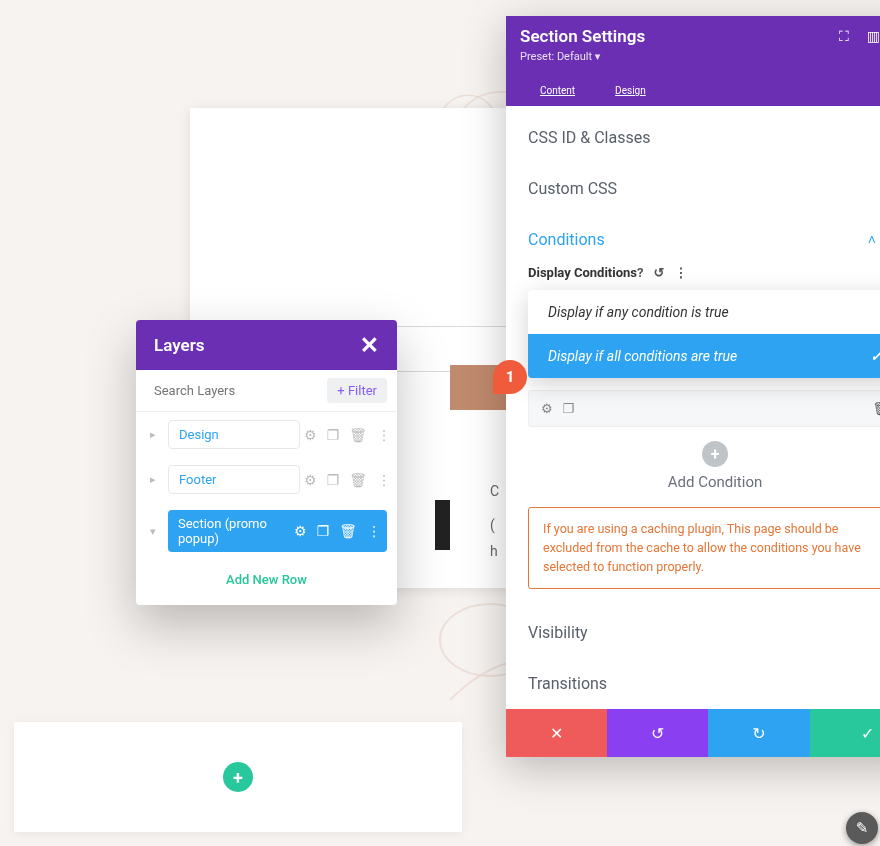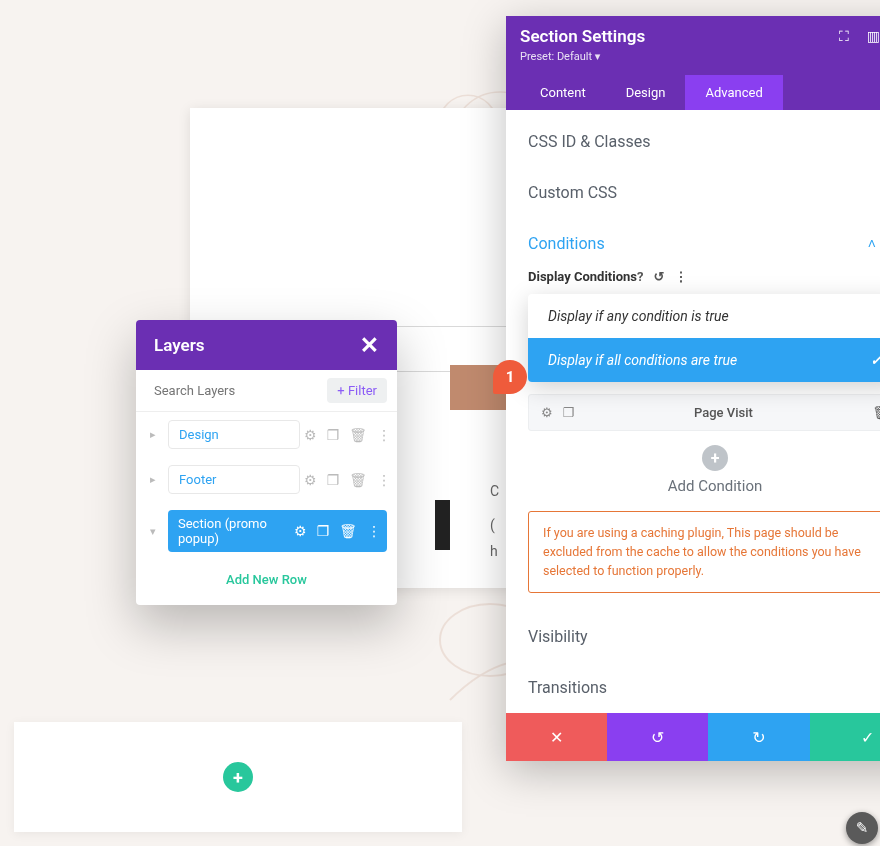--- a/index.html
+++ b/index.html
@@ -42,21 +42,21 @@
 
   
   .settings { position:absolute; left:506px; top:16px; width:420px; background:#c4b5fd; box-shadow:0 10px 40px rgba(0,0,0,.25); z-index:10; }
   .settings-head { background:#6b2fb3; color:#fff; padding:10px 14px 0; }
   .settings-title-row { display:flex; justify-content:space-between; align-items:flex-start; }
   .settings-title { font-size:17px; font-weight:600; }
   .settings-head-icons { display:flex; gap:18px; color:#fff; font-size:14px; padding-top:2px; }
   .settings-head-icons span { cursor:pointer; }
   .preset { font-size:11px; opacity:.85; margin-top:4px; }
   .tabs { display:flex; margin-top:12px; }
-  .tab { flex:0 0 auto; padding:10px 20px; font-size:13px; color:#fff; cursor:pointer; }
+  .tab { flex:0 0 auto; padding:10px 20px; font-size:10px; color:#fff; cursor:pointer;text-decoration:underline; }
   .tab.active { background:#8a3ff0; }
   .panel-body { background:#fff; padding:6px 0 0; border-right:2px solid #6b2fb3; }
   .acc-item { padding:16px 22px; display:flex; align-items:center; justify-content:space-between; color:#59606a; font-size:16px; cursor:pointer; }
   .acc-item.open { color:#2ea3f2; }
   .acc-item .chev { font-size:14px; color:#333; }
   .acc-item.open .chev { color:#2ea3f2; }
   .acc-item.open .extra-dots { color:#2ea3f2; margin-left:10px; font-size:16px; }
   .acc-item .right { display:flex; align-items:center; }
 
   .cond-body { padding:0 22px 18px; }
@@ -175,21 +175,20 @@
       </div>
       <div class="settings-head-icons">
         <span>⛶</span>
         <span>▥</span>
         <span>⋮</span>
       </div>
     </div>
     <div class="tabs">
       <div class="tab">Content</div>
       <div class="tab">Design</div>
-      <div class="tab active">Advanced</div>
     </div>
   </div>
 
   <div class="panel-body">
     <div class="acc-item">
       <span>CSS ID &amp; Classes</span>
       <span class="chev">⌄</span>
     </div>
     <div class="acc-item">
       <span>Custom CSS</span>
@@ -219,21 +218,20 @@
           <span>Display if all conditions are true</span>
           <span class="check">✓</span>
         </div>
       </div>
 
       <div class="cond-row">
         <span class="ic-group">
           <span>⚙</span>
           <span>❐</span>
         </span>
-        <span class="center">Page Visit</span>
         <span>🗑</span>
       </div>
 
       <div class="add-cond">
         <div class="circle">+</div>
         <div class="txt">Add Condition</div>
       </div>
 
       <div class="warning">If you are using a caching plugin, This page should be excluded from the cache to allow the conditions you have selected to function properly.</div>
     </div>

